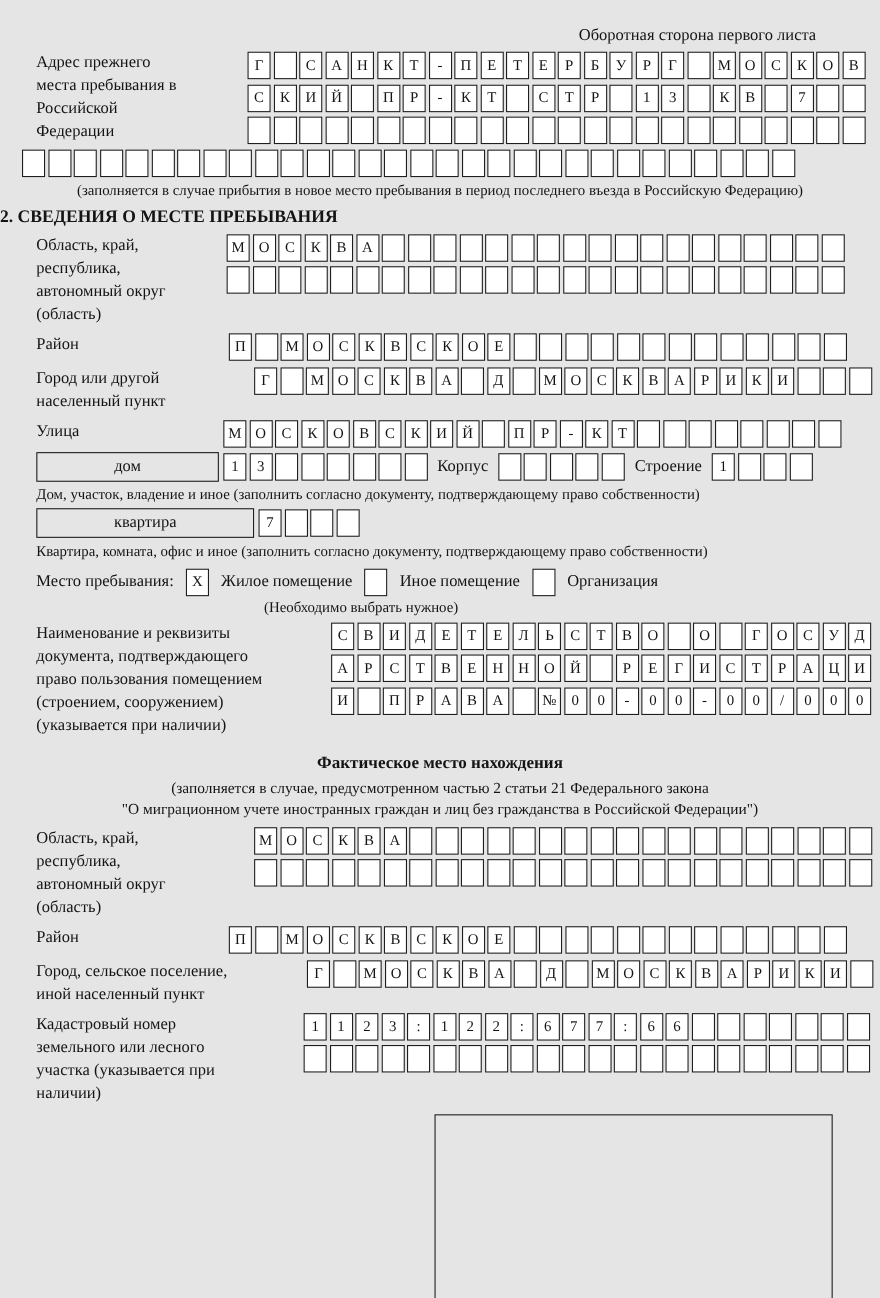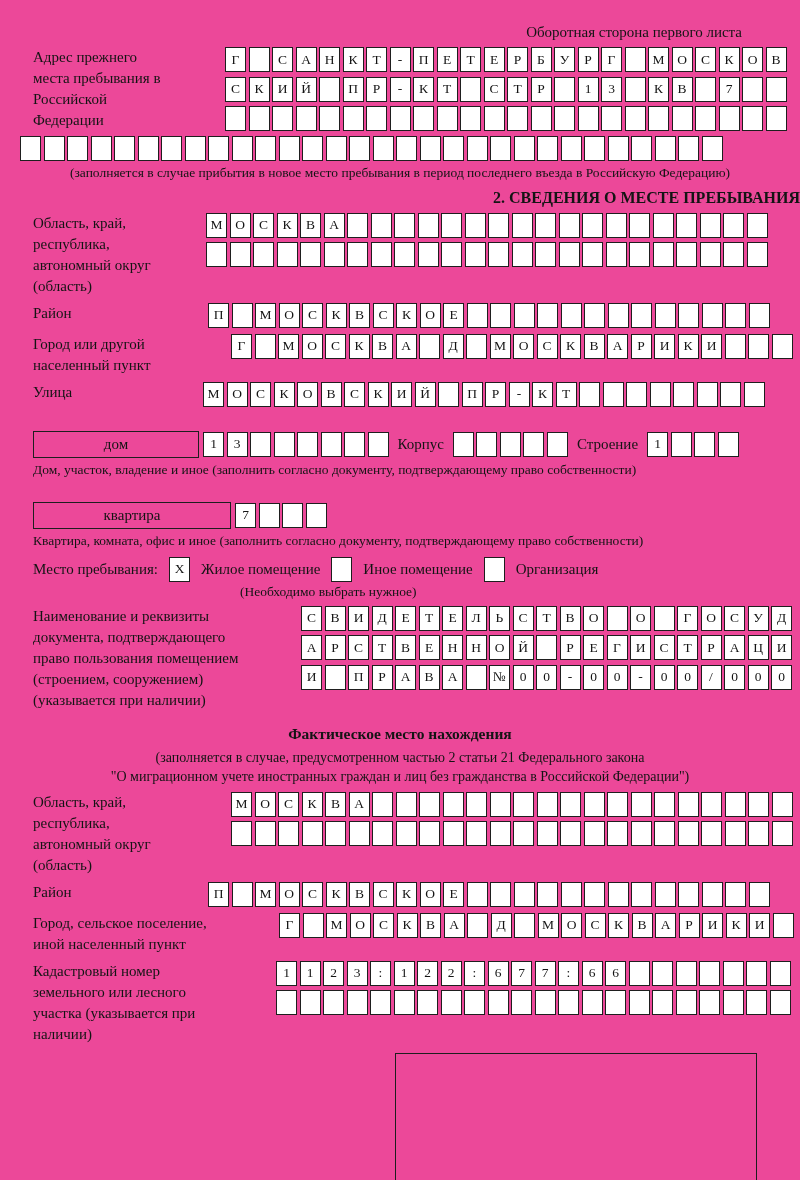--- a/index.html
+++ b/index.html
@@ -1,31 +1,31 @@
 <!DOCTYPE html>
 <html><head>
 <meta charset="utf-8">
 <style>
   html,body{margin:0;padding:0;background:#fff;}
-  .page{position:relative;width:800px;height:1180px;background:#ec4899;overflow:hidden;
+  .page{position:relative;width:800px;height:1180px;background:#e5e5e5;overflow:hidden;
         font-family:"Liberation Serif",serif;color:#141414;}
   .hdr{ text-align:right;padding:24px 58px 0 0;font-size:15px;}
   .field{display:flex;align-items:flex-start;padding-left:33px;margin-top:6px;gap:48px;}
   .flabel{flex:0 0 auto;font-size:15px;line-height:21px;}
   .w144{width:144px;} .w125{width:125px;} .w127{width:127px;} .w150{width:150px;}
   .w122{width:122px;} .w220{width:220px;} .w198{width:198px;} .w195{width:195px;}
   .rows{display:flex;flex-direction:column;gap:4.5px;}
   .boxrow{display:flex;gap:2.5px;}
   .cbox{flex:0 0 auto;width:19px;height:23px;border:1.5px solid #1e1e1e;
         display:flex;align-items:center;justify-content:center;
         font-size:13.5px;line-height:1;background:#fff;}
   .fullrow{margin:4.5px 0 0 20px;}
   .note{font-size:13.5px;text-align:center;margin-top:4px;}
-  .sec-title{font-weight:bold;font-size:16px;text-align:right;margin-top:8px;}
-  .domrow{display:flex;align-items:center;padding-left:33px;margin-top:24px;gap:4px;}
+  .sec-title{font-weight:bold;font-size:16px;text-align:left;margin-top:8px;}
+  .domrow{display:flex;align-items:center;padding-left:33px;margin-top:4px;gap:4px;}
   .widebox{height:25px;border:1.5px solid #1e1e1e;display:flex;align-items:center;
            justify-content:center;font-size:15px;flex:0 0 auto;}
   .dom{width:164px;} .kv{width:196px;}
   .inllbl{font-size:15px;margin:0 5px;white-space:nowrap;}
   .caption{font-size:13.5px;padding-left:33px;margin-top:4px;}
   .checkrow{display:flex;align-items:center;padding-left:33px;margin-top:8px;
             font-size:15px;gap:11px;}
   .choice-note{font-size:13.5px;margin:2px 0 4px 240px;}
   .fact-title{font-weight:bold;font-size:15.5px;text-align:center;margin-top:14px;}
   .fact-note{font-size:14px;text-align:center;margin-top:5px;line-height:19px;}

